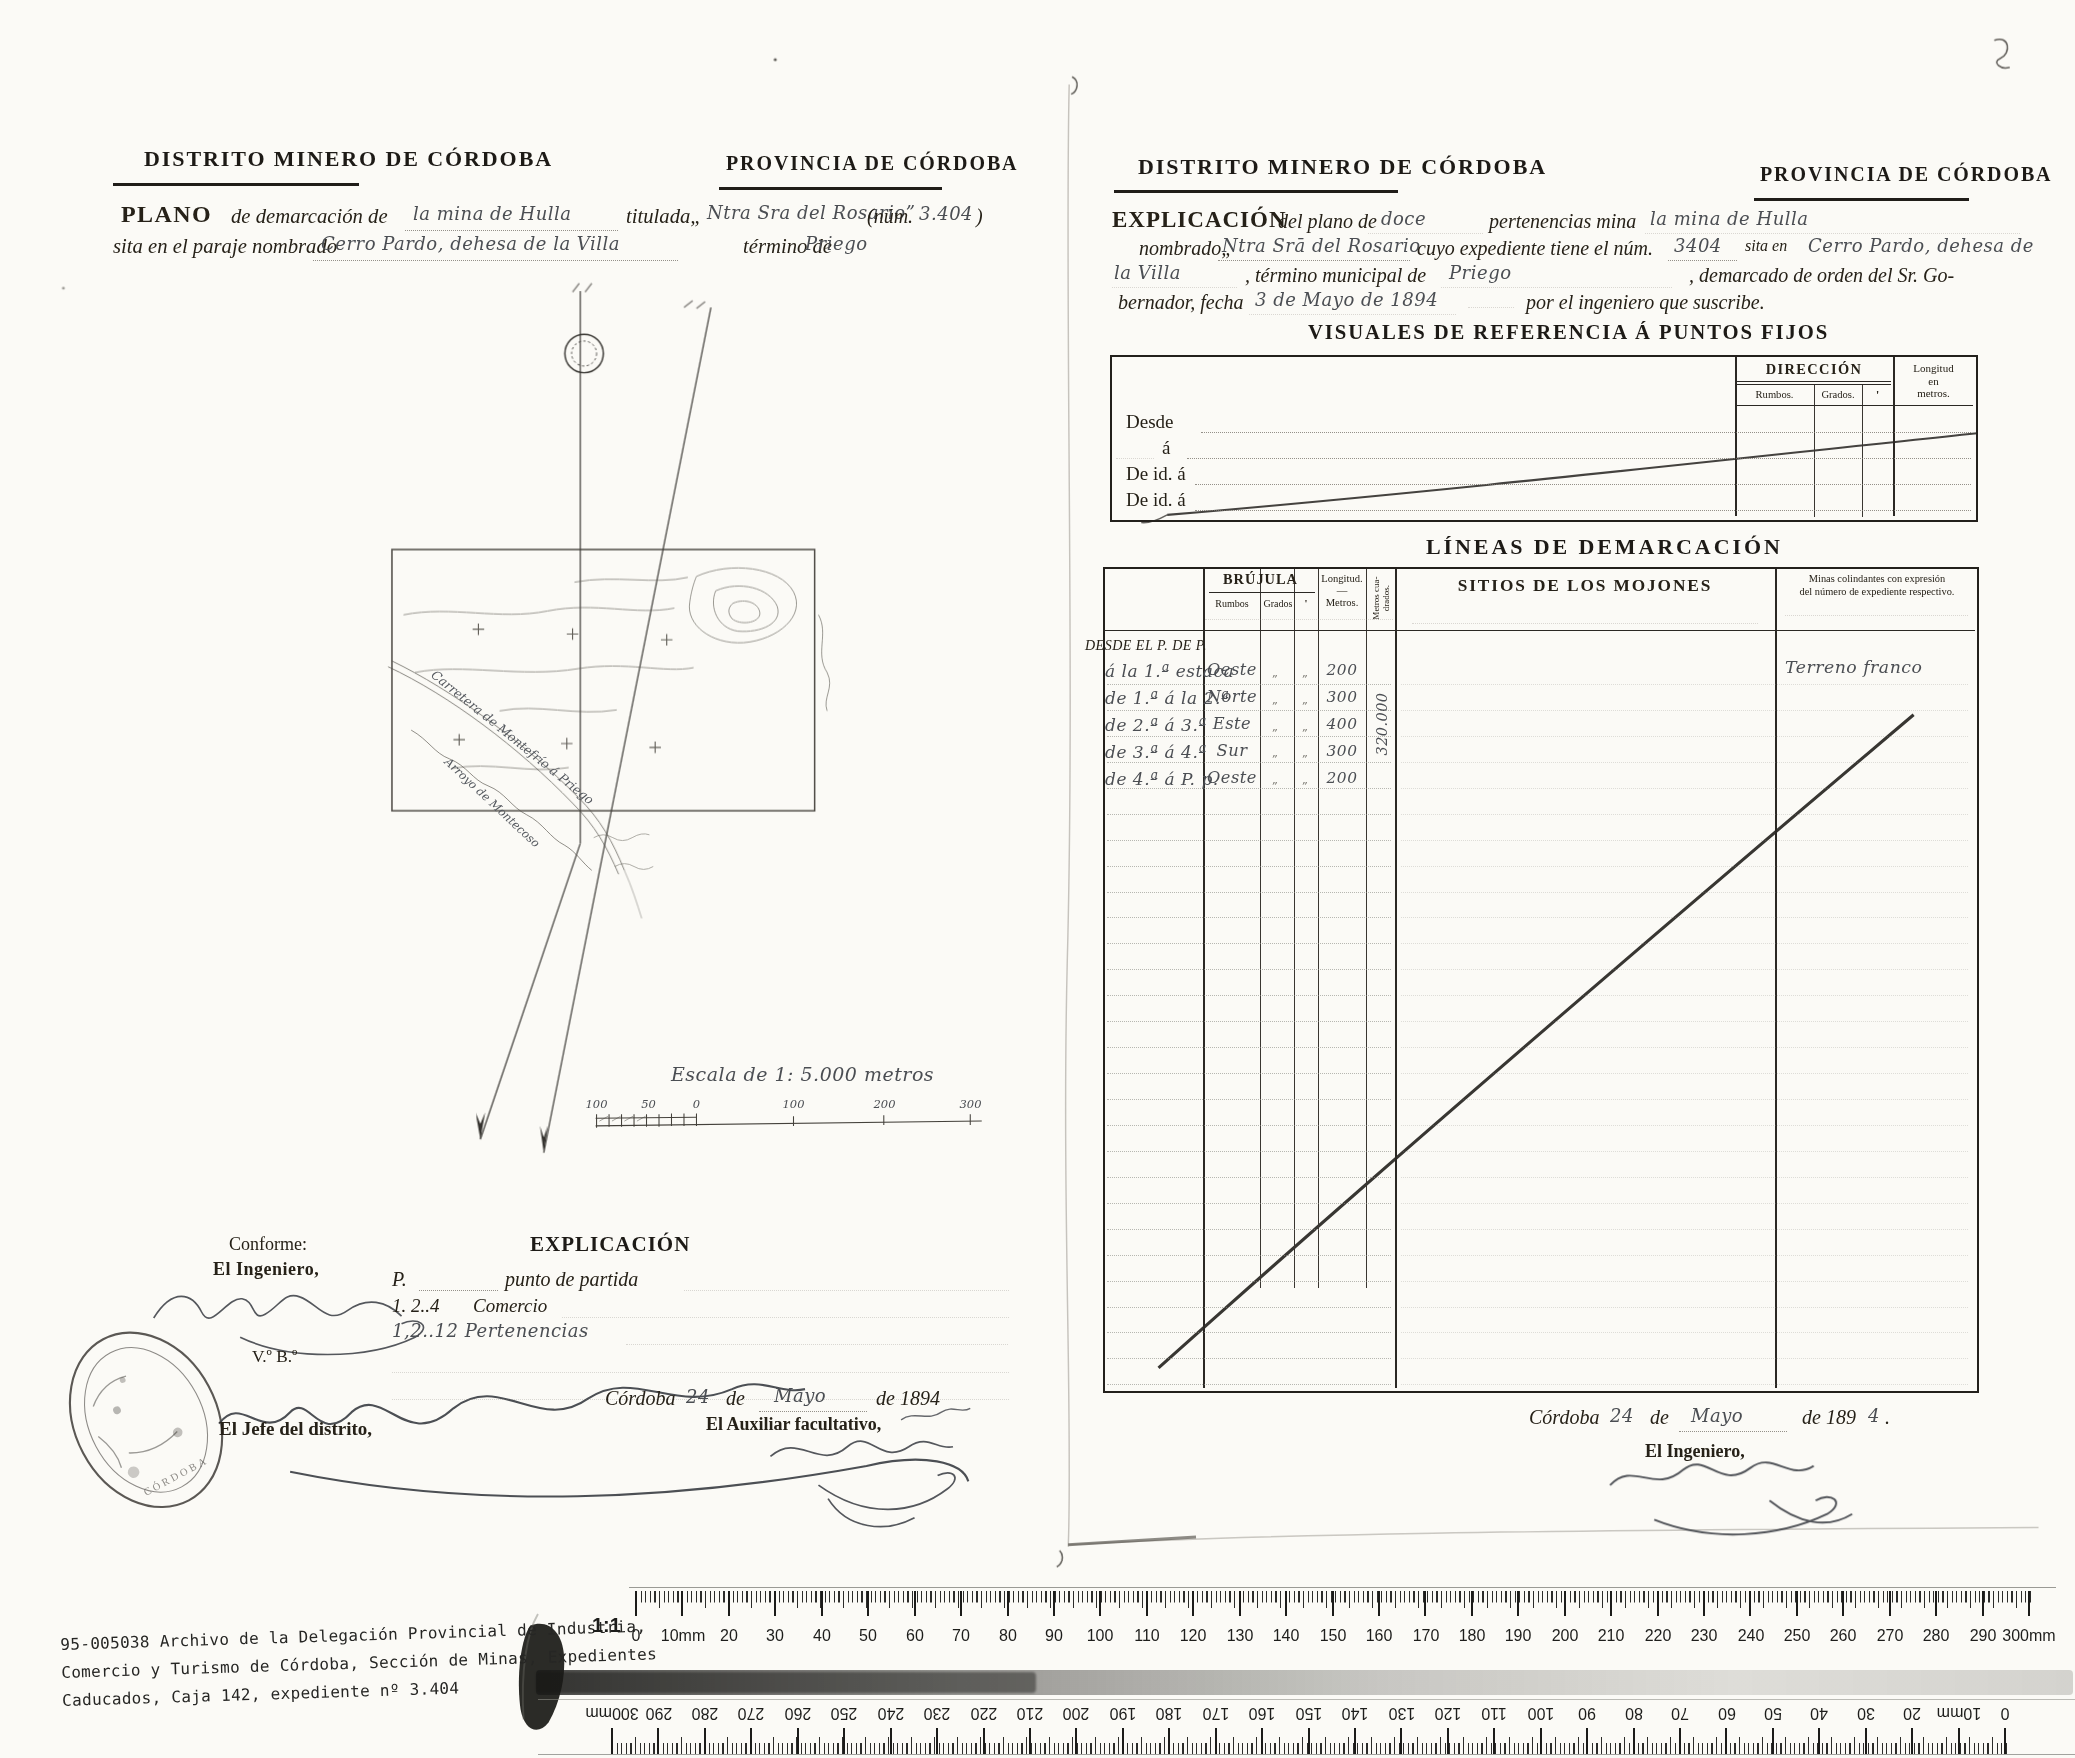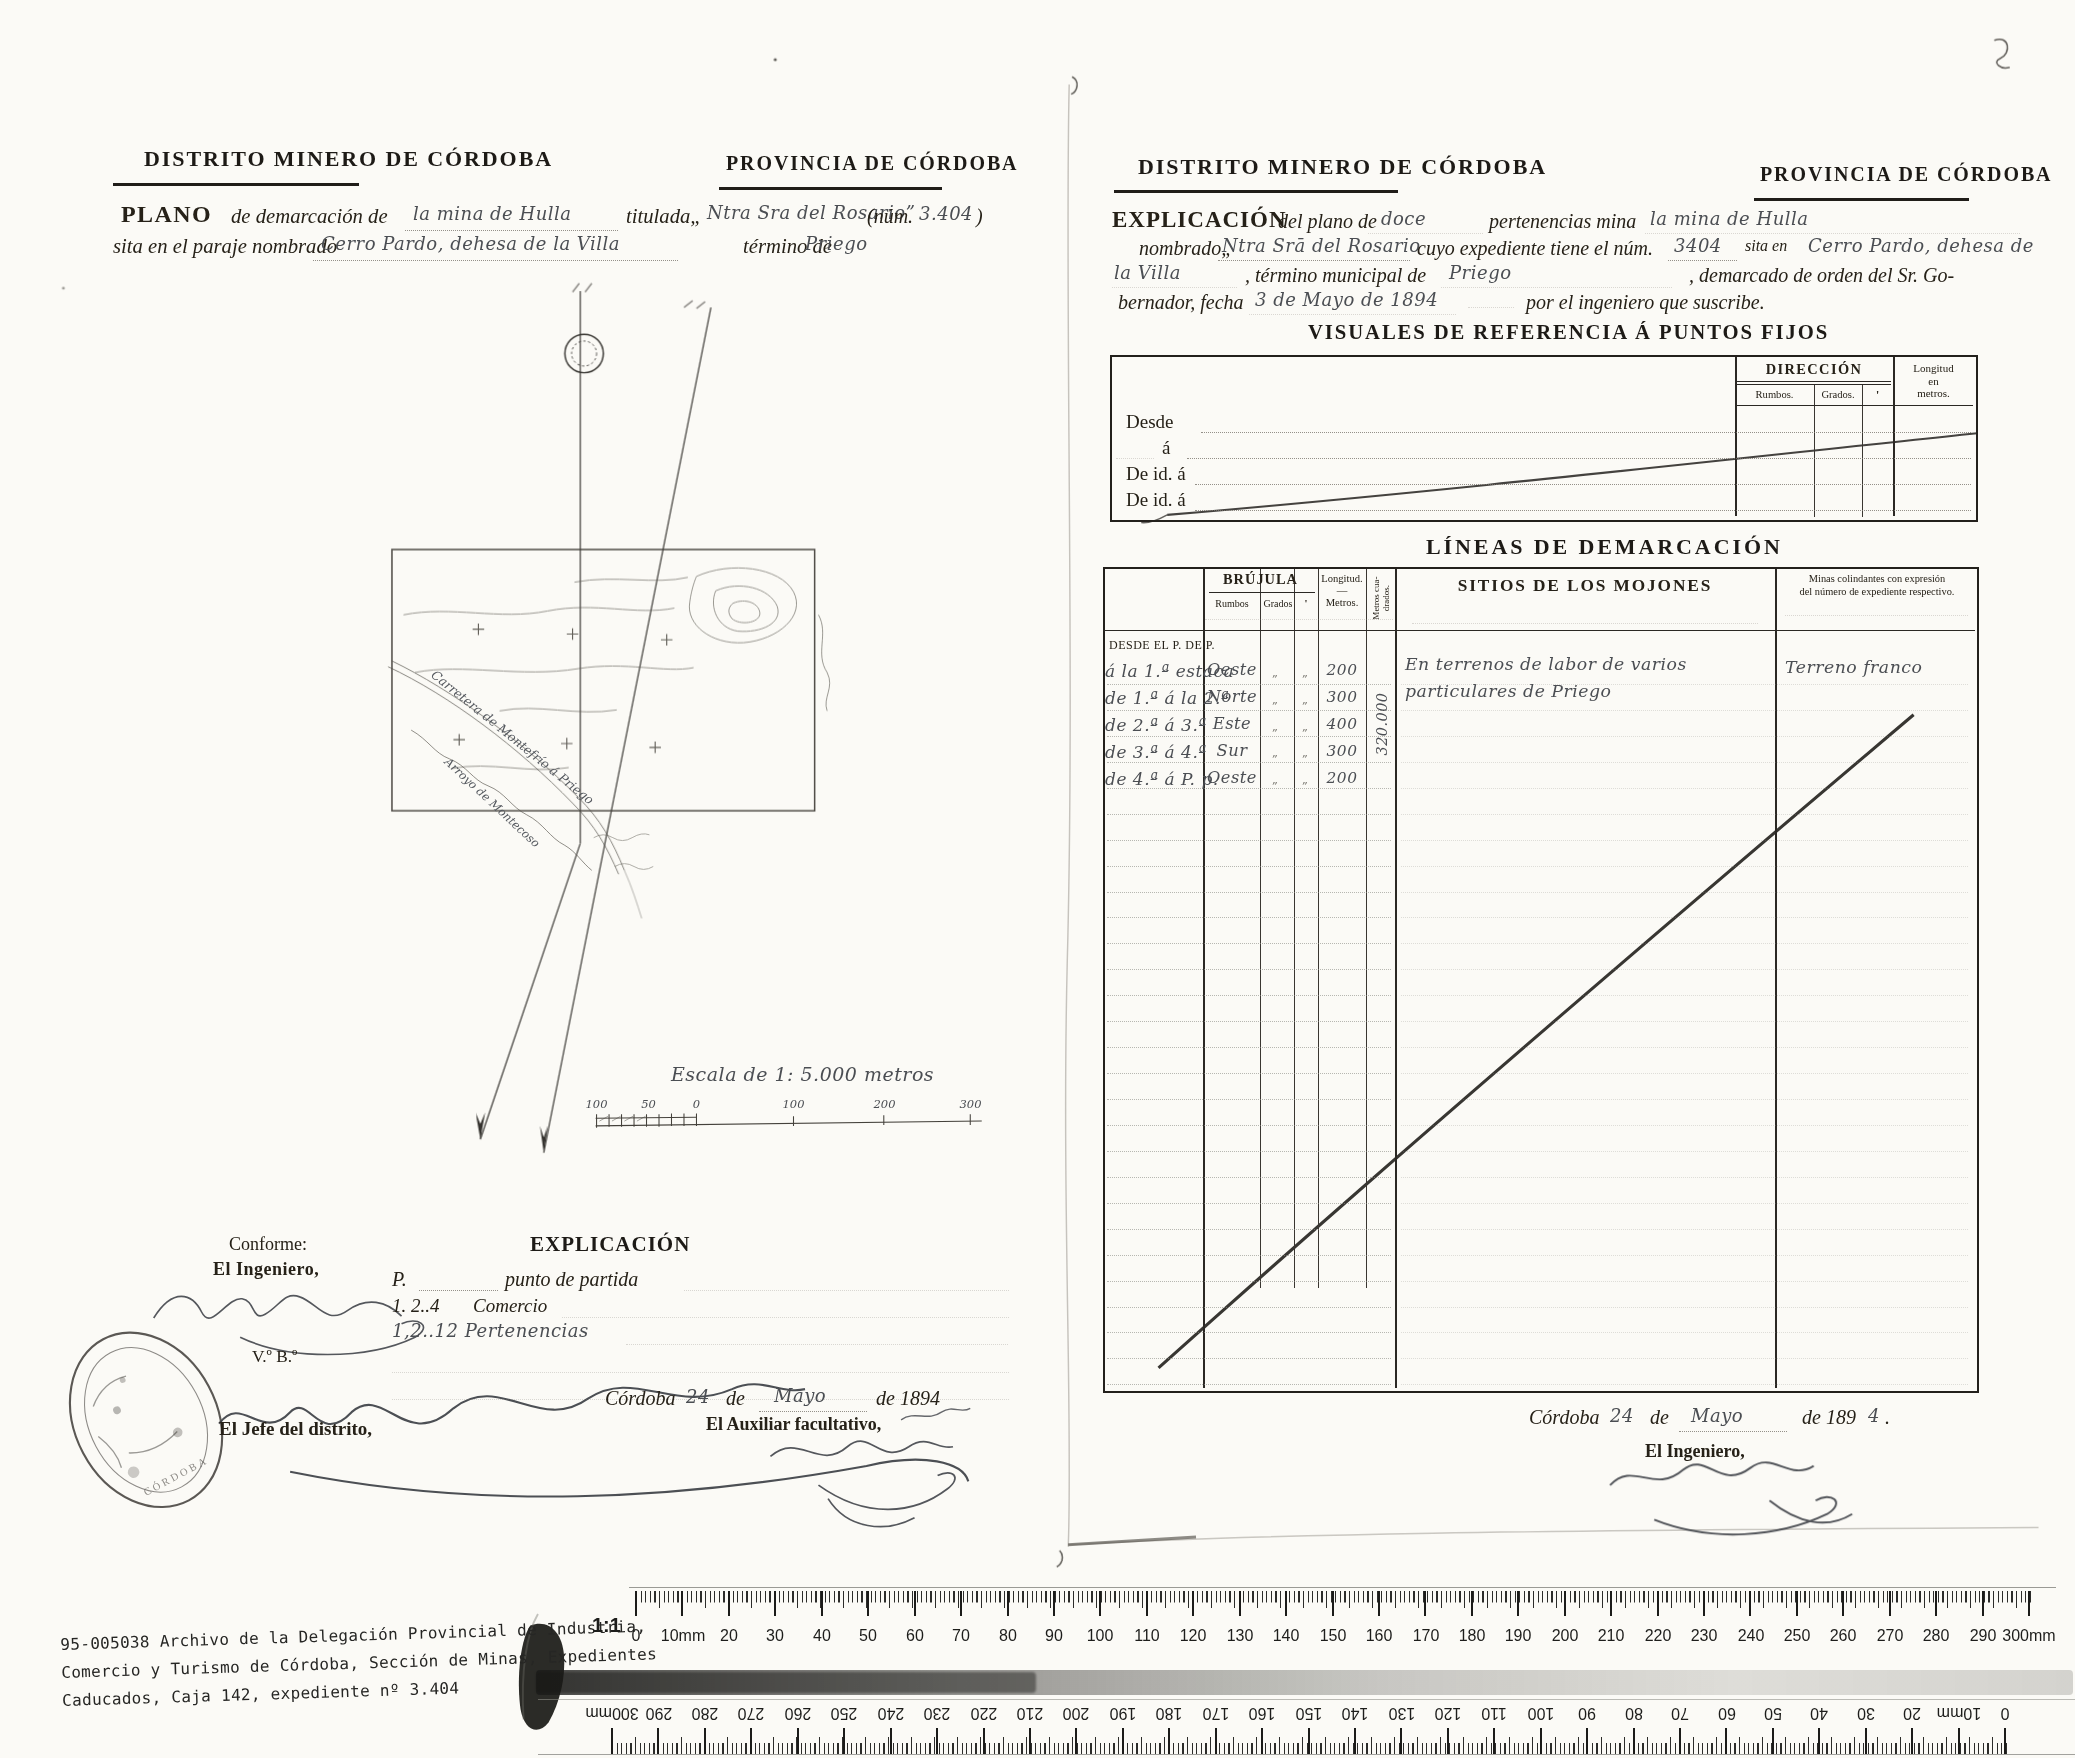--- a/index.html
+++ b/index.html
@@ -293,42 +293,40 @@
 —
 Metros.</div>
   <div class="prm prel" style="left:1339px;top:588px;width:83px;text-align:center;font-size:9px;line-height:10px;transform:rotate(-90deg);">Metros cua-
 drados.</div>
   <div class="prm" style="left:1395px;top:576px;width: 380px;text-align:center;font-size:17.3px;letter-spacing:1.9px;font-weight:600;">SITIOS DE LOS MOJONES</div>
   <div class="dots f2" style="left:1412px;top:623px;width:346px;"></div>
   <div class="prm prel" style="left:1779px;top:573px;width:196px;text-align:center;font-size:10.4px;line-height:12.5px;">Minas colindantes con expresión
 del número de expediente respectivo.</div>
   <div class="dots f2" style="left:1785px;top:615px;width:183px;"></div>
 
-  <div class="prm" style="left:1109px;top:638px;font-size:12px;letter-spacing:0.5px;">DESDE EL P. DE P.</div>
+  <div class="prm" style="left:1085px;top:638px;font-size:14px;letter-spacing:0.5px;font-style:italic;">DESDE EL P. DE P.</div>
 
   <div class="hw" style="left:1105px;top:661px;width:94px;text-align:right;font-size:17px;">á la 1.ª estaca</div>
   <div class="hw" style="left:1205px;top:660px;width:54px;text-align:center;font-size:16.3px;">Oeste</div>
   <div class="hw" style="left:1320px;top:661px;width:44px;text-align:center;font-size:15.4px;">200</div>
   <div class="hw" style="left:1105px;top:688px;width:94px;text-align:right;font-size:17px;">de 1.ª á la 2.ª</div>
   <div class="hw" style="left:1205px;top:687px;width:54px;text-align:center;font-size:16.3px;">Norte</div>
   <div class="hw" style="left:1320px;top:688px;width:44px;text-align:center;font-size:15.4px;">300</div>
   <div class="hw" style="left:1105px;top:715px;width:94px;text-align:right;font-size:17px;">de 2.ª á 3.ª</div>
   <div class="hw" style="left:1205px;top:714px;width:54px;text-align:center;font-size:16.3px;">Este</div>
   <div class="hw" style="left:1320px;top:715px;width:44px;text-align:center;font-size:15.4px;">400</div>
   <div class="hw" style="left:1105px;top:742px;width:94px;text-align:right;font-size:17px;">de 3.ª á 4.ª</div>
   <div class="hw" style="left:1205px;top:741px;width:54px;text-align:center;font-size:16.3px;">Sur</div>
   <div class="hw" style="left:1320px;top:742px;width:44px;text-align:center;font-size:15.4px;">300</div>
   <div class="hw" style="left:1105px;top:769px;width:94px;text-align:right;font-size:17px;">de 4.ª á P. p.</div>
   <div class="hw" style="left:1205px;top:768px;width:54px;text-align:center;font-size:16.3px;">Oeste</div>
   <div class="hw" style="left:1320px;top:769px;width:44px;text-align:center;font-size:15.4px;">200</div>
 
   <div class="hw" style="left:1324px;top:716px;width:115px;text-align:center;font-size:14.4px;transform:rotate(-90deg);">320.000</div>
 
-  <div class="hw prel" style="left:1405px;top:651px;width:384px;font-size:17.3px;line-height:27px;white-space:pre-line;">En terrenos de labor de varios
-particulares de Priego</div>
   <div class="hw" style="left:1785px;top:657px;font-size:17.3px;">Terreno franco</div>
 
   <div class="pit" style="left:1529px;top:1406px;font-size:20px;">Córdoba</div>
   <div class="hw" style="left:1610px;top:1405px;font-size:18px;">24</div>
   <div class="pit" style="left:1650px;top:1406px;font-size:20px;">de</div>
   <div class="hw" style="left:1691px;top:1405px;font-size:18px;">Mayo</div>
   <div class="dots" style="left:1679px;top:1431px;width:108px;"></div>
   <div class="pit" style="left:1802px;top:1406px;font-size:20px;">de 189</div>
   <div class="hw" style="left:1868px;top:1405px;font-size:18px;">4</div>
   <div class="pit" style="left:1885px;top:1406px;font-size:20px;">.</div>

